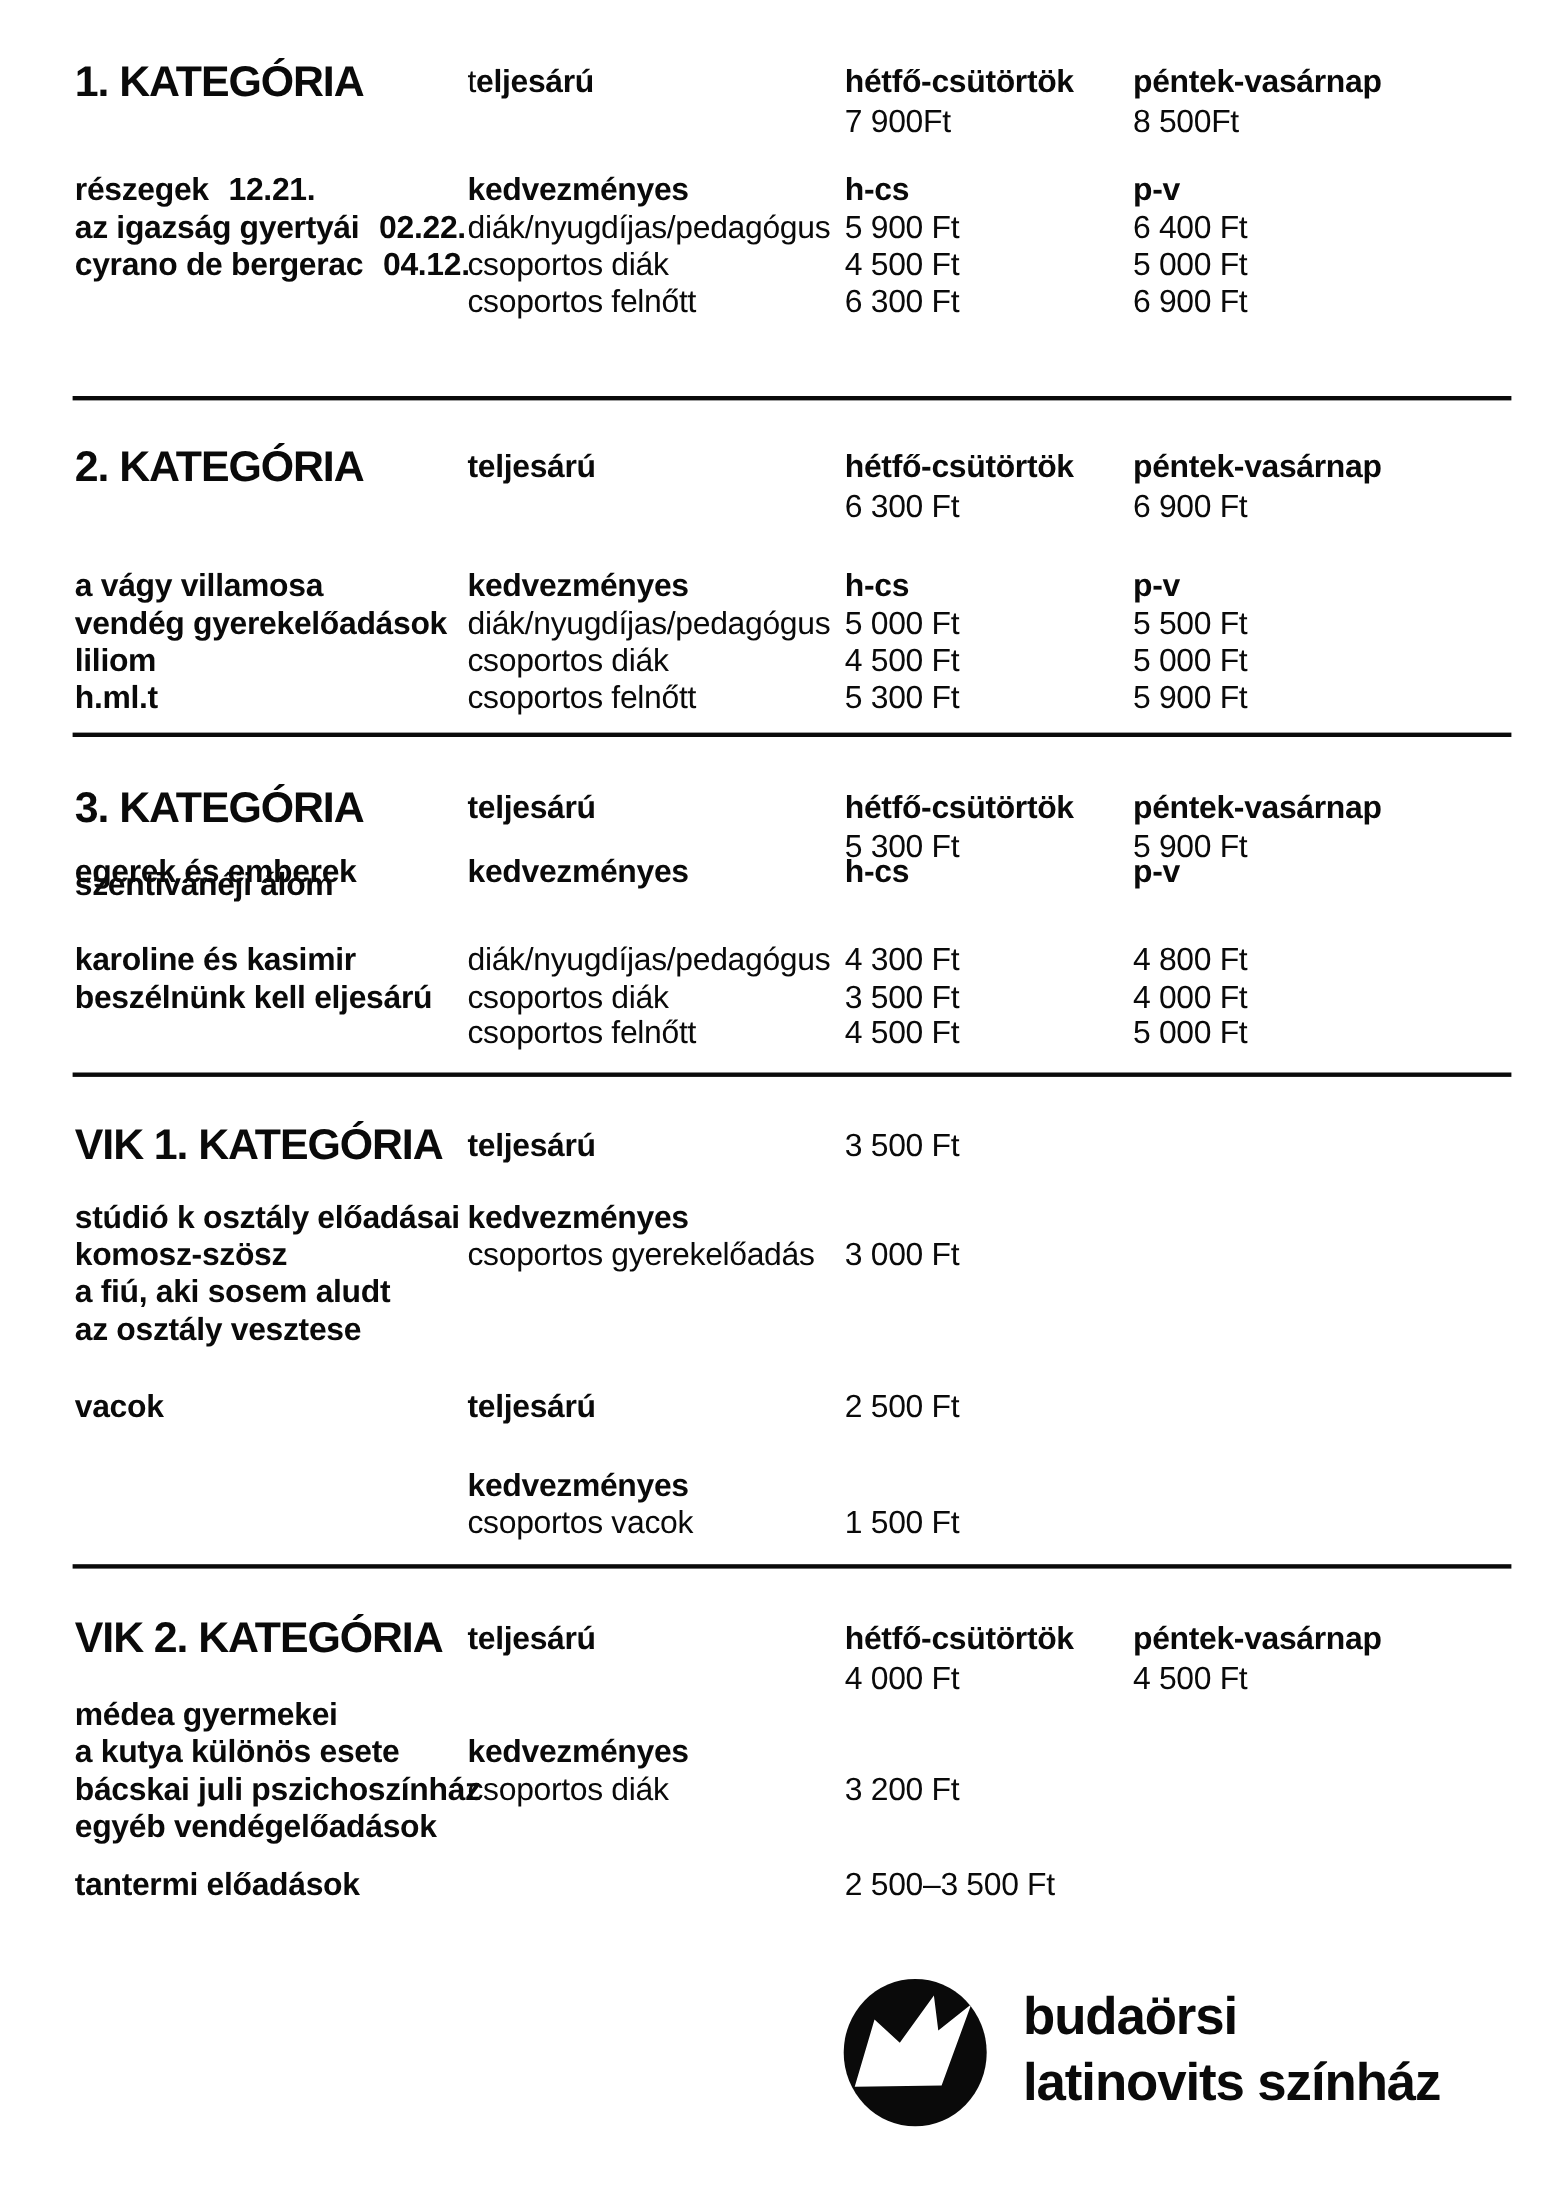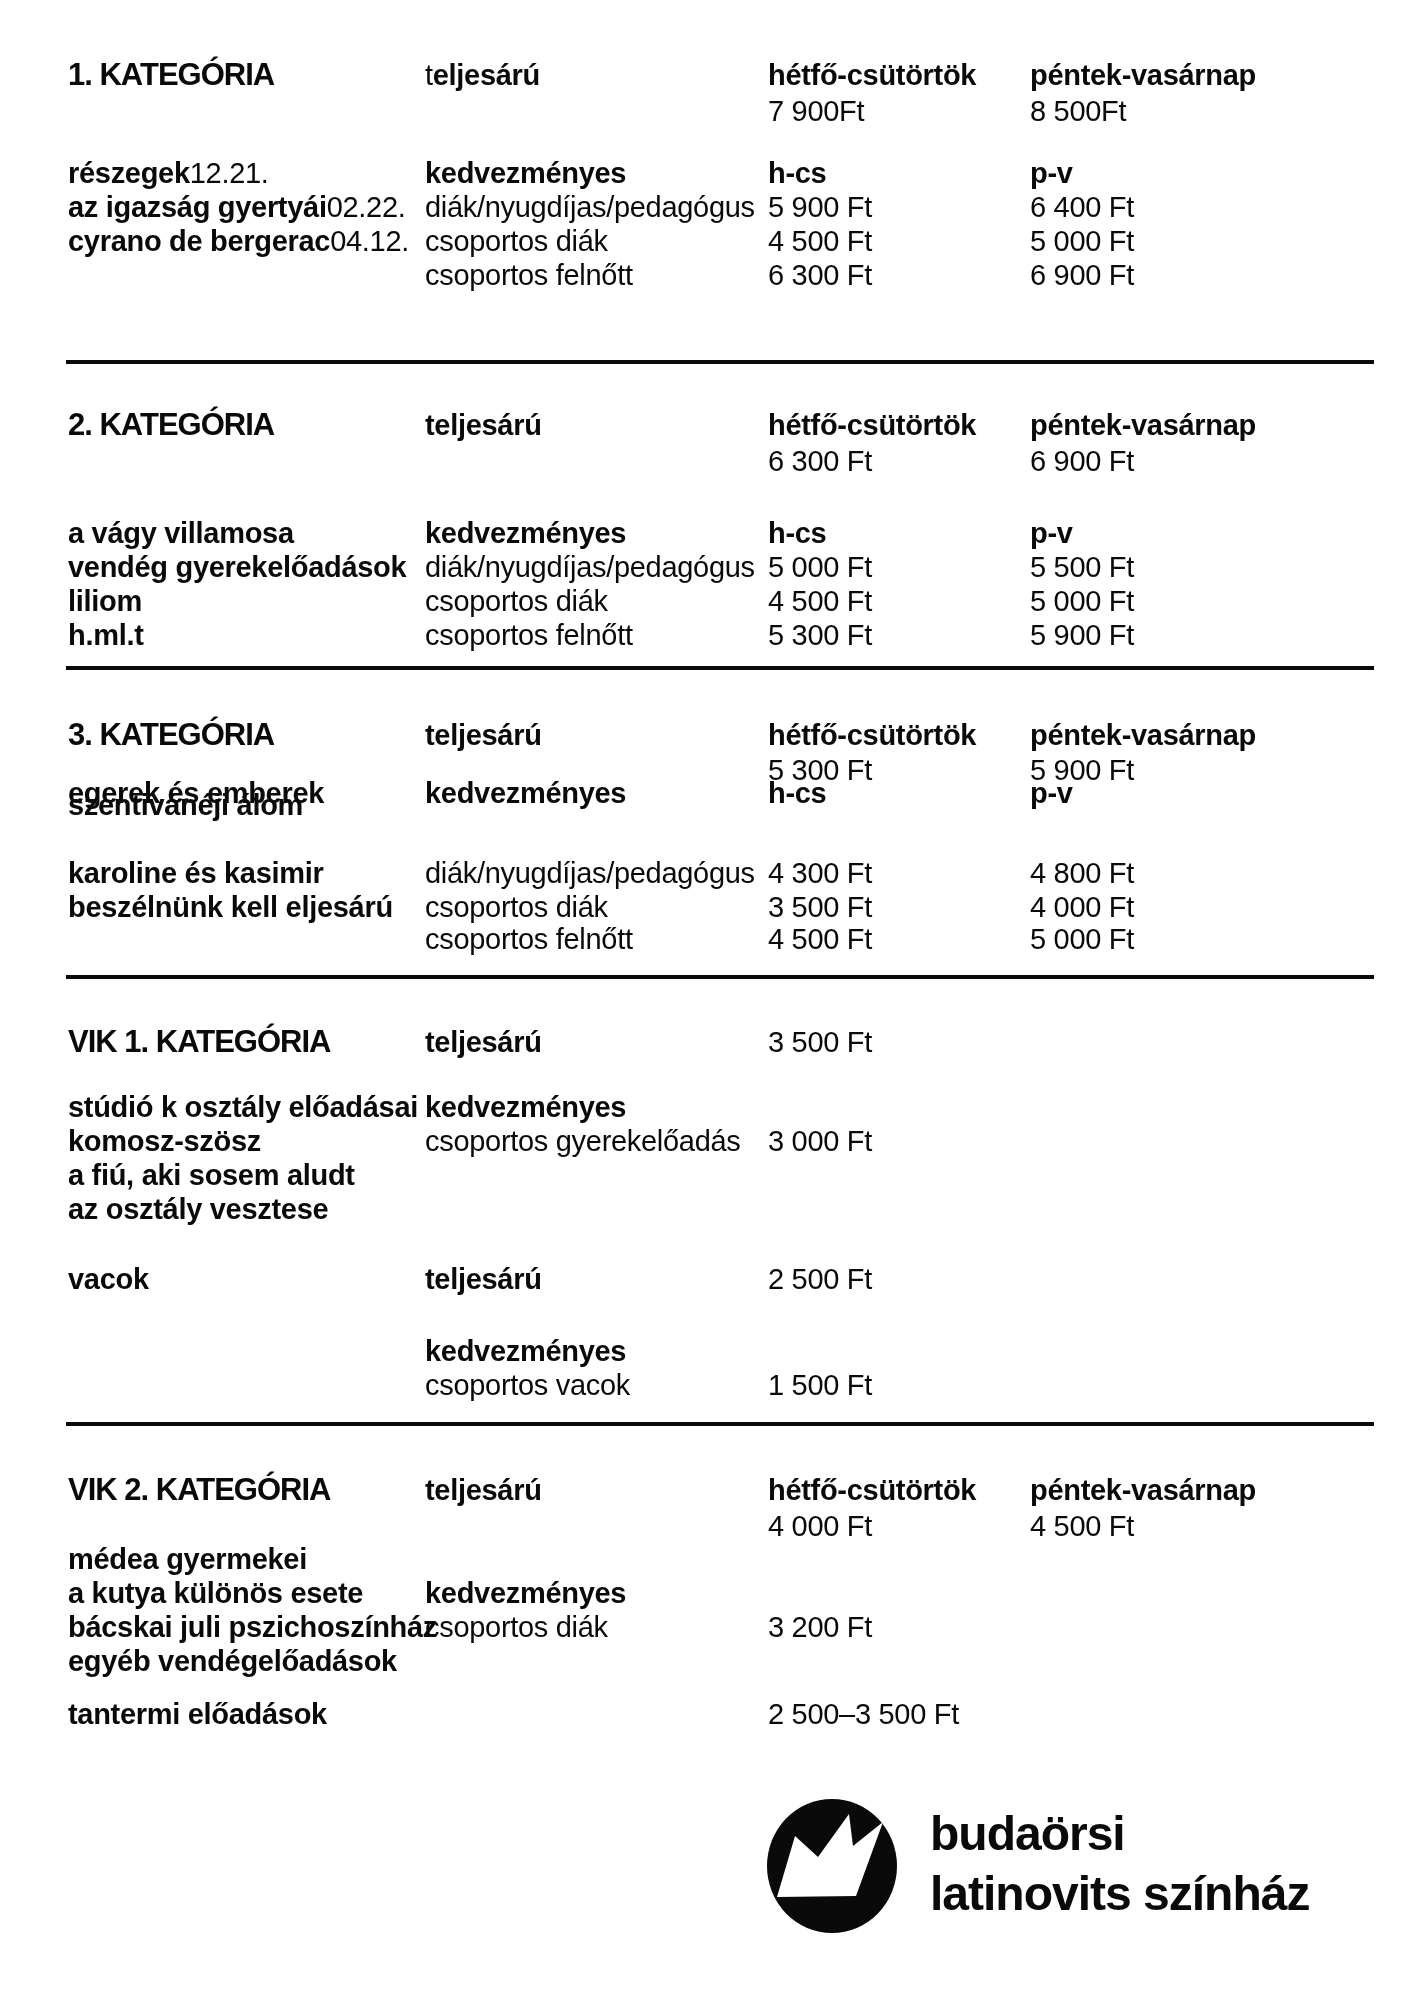--- a/index.html
+++ b/index.html
@@ -14,22 +14,22 @@
   }
   .row{position:absolute;left:0;width:100%;height:36px;}
   .c1,.c2,.c3,.c4{position:absolute;top:0;white-space:nowrap;}
   .c1{left:68px;}
   .c2{left:425px;}
   .c3{left:768px;}
   .c4{left:1030px;}
   .t{font-size:29px;line-height:34px;letter-spacing:-0.3px;}
   .b{font-weight:bold;}
   .n{font-weight:normal;}
-  .cat{font-size:31px;line-height:34px;font-weight:bold;letter-spacing:-1px;}
-  .date{font-weight:normal;margin-left:0;text-align:center;}
+  .cat{font-size:39px;line-height:34px;font-weight:bold;letter-spacing:-1px;}
+  .date{font-weight:bold;margin-left:18px;text-align:center;}
   .rule{position:absolute;left:66px;width:1308px;height:4px;background:#0a0a0a;}
   .logo-mark{position:absolute;left:766px;top:1797px;width:132px;height:138px;}
   .logo-text{
     position:absolute;left:930px;top:1804px;
     font-size:48px;line-height:60px;font-weight:bold;letter-spacing:-1px;
     white-space:nowrap;
   }
 </style>
 </head>
 <body>

